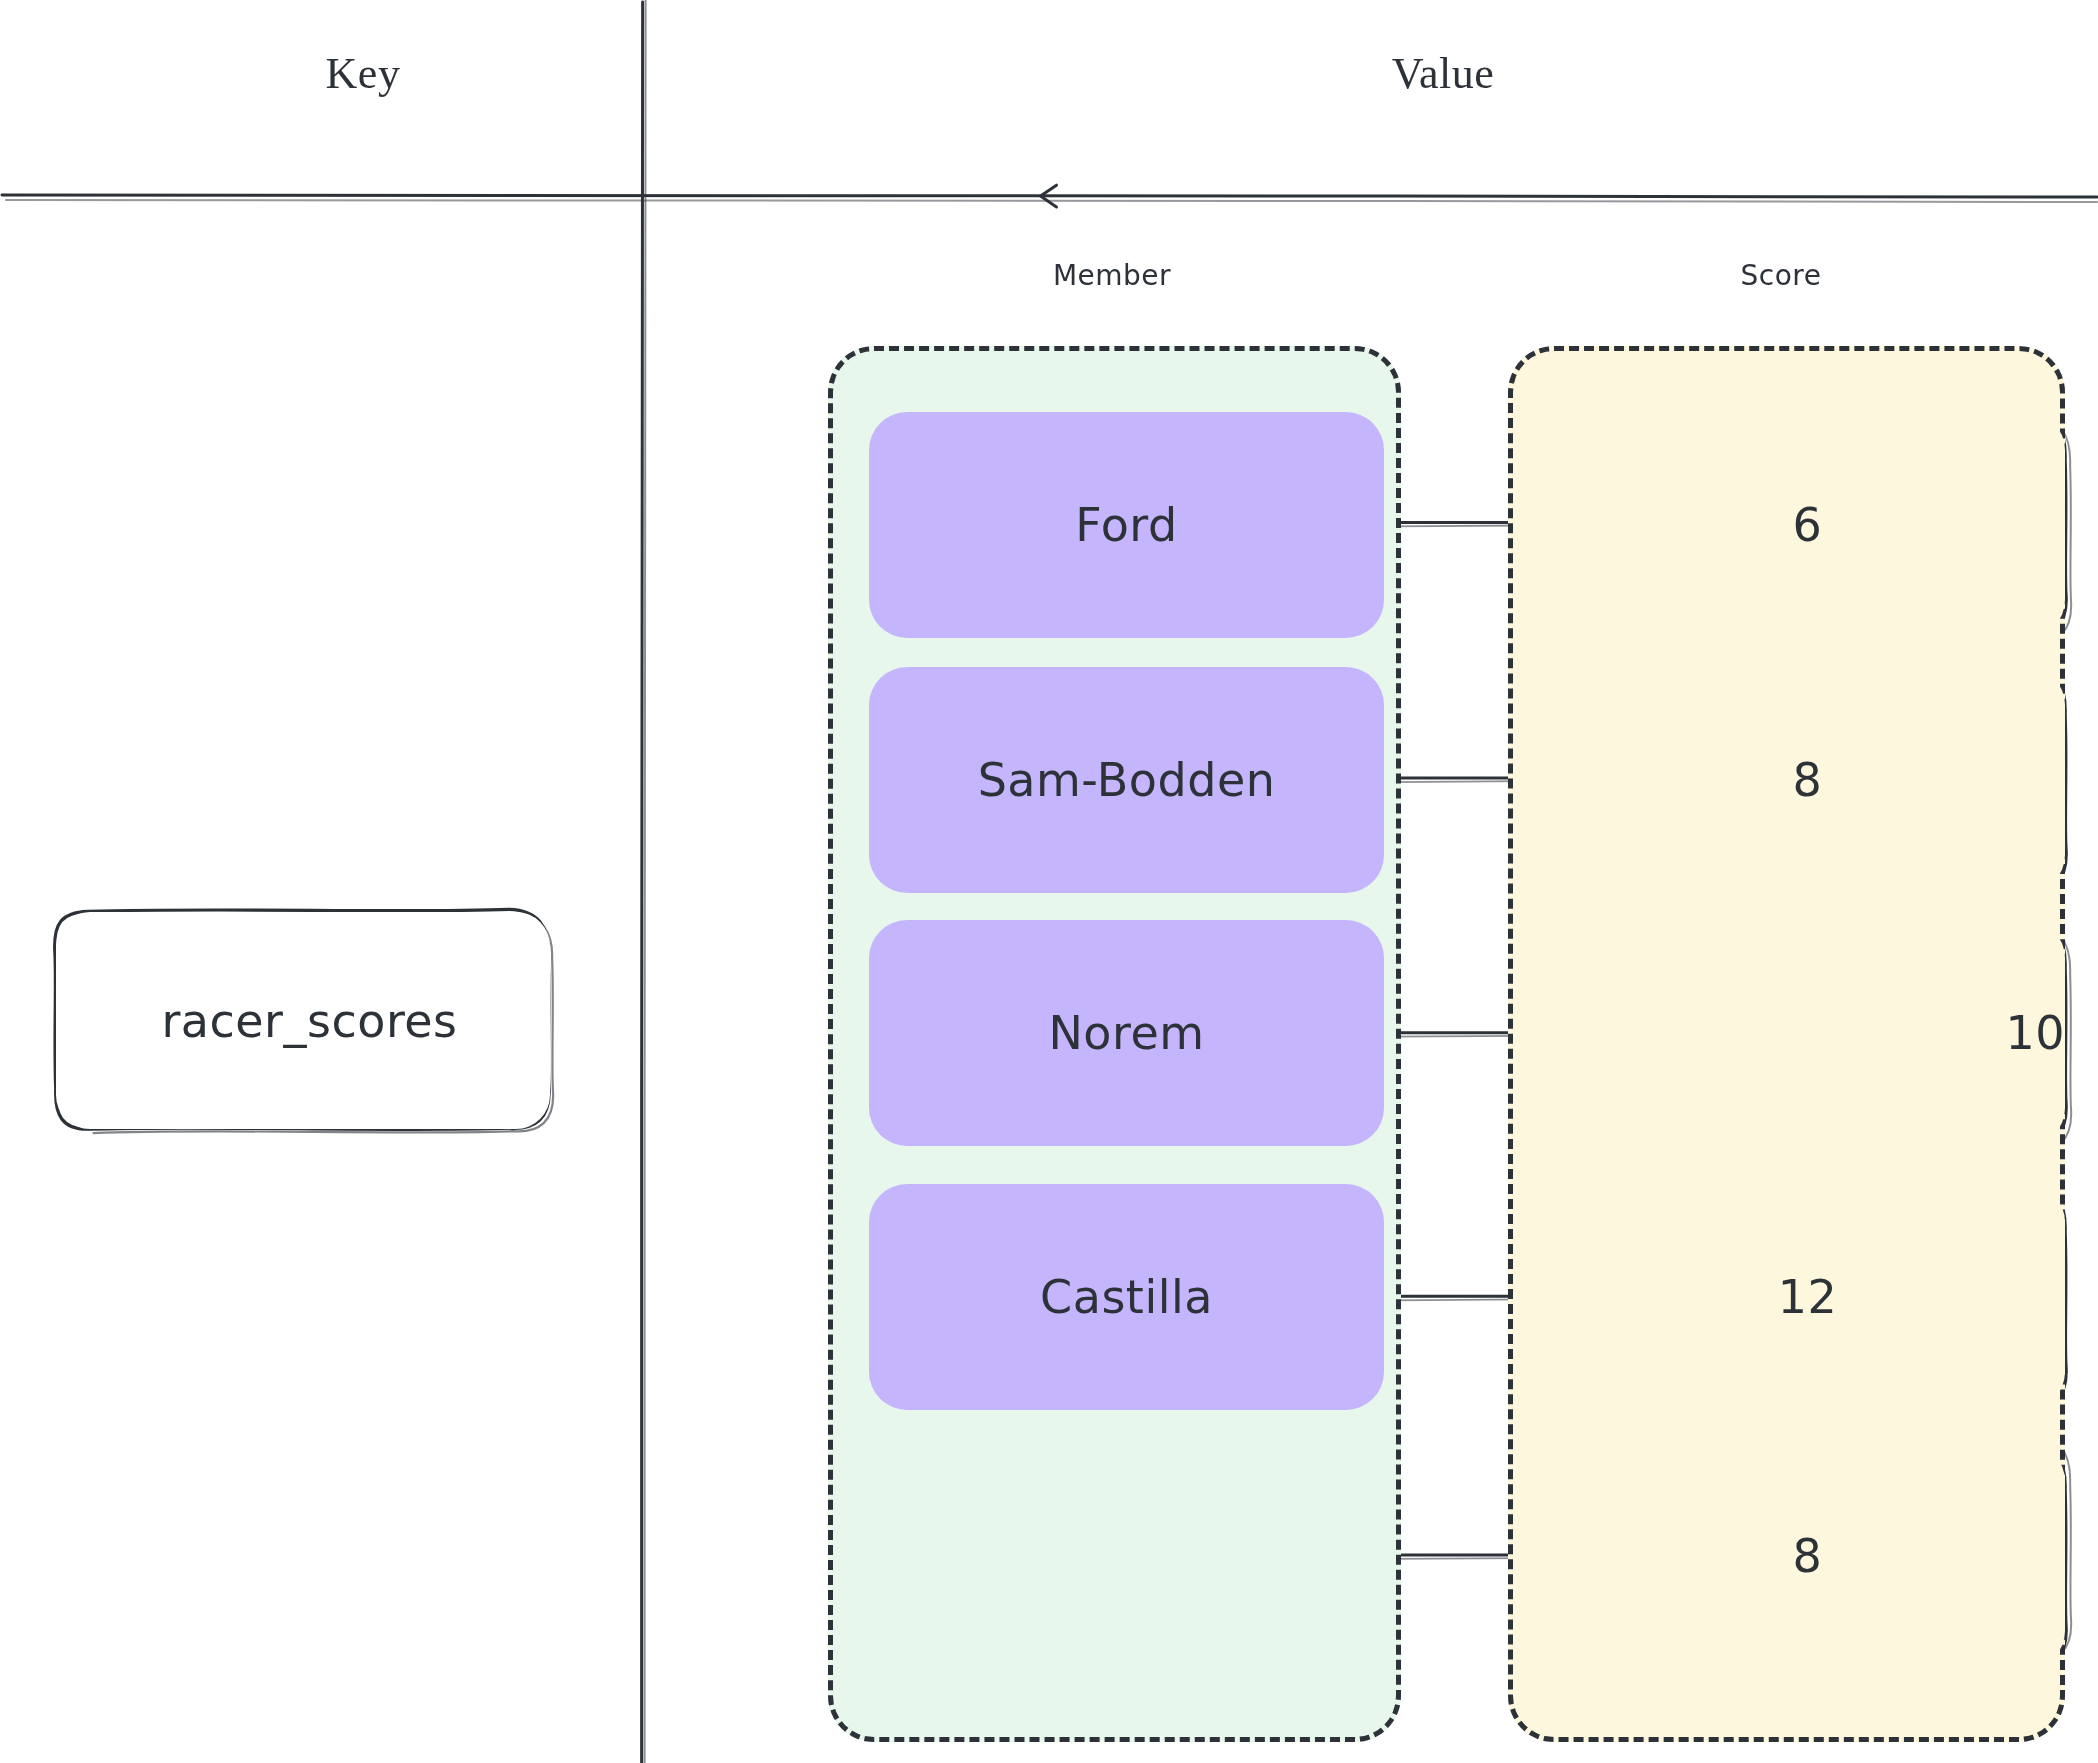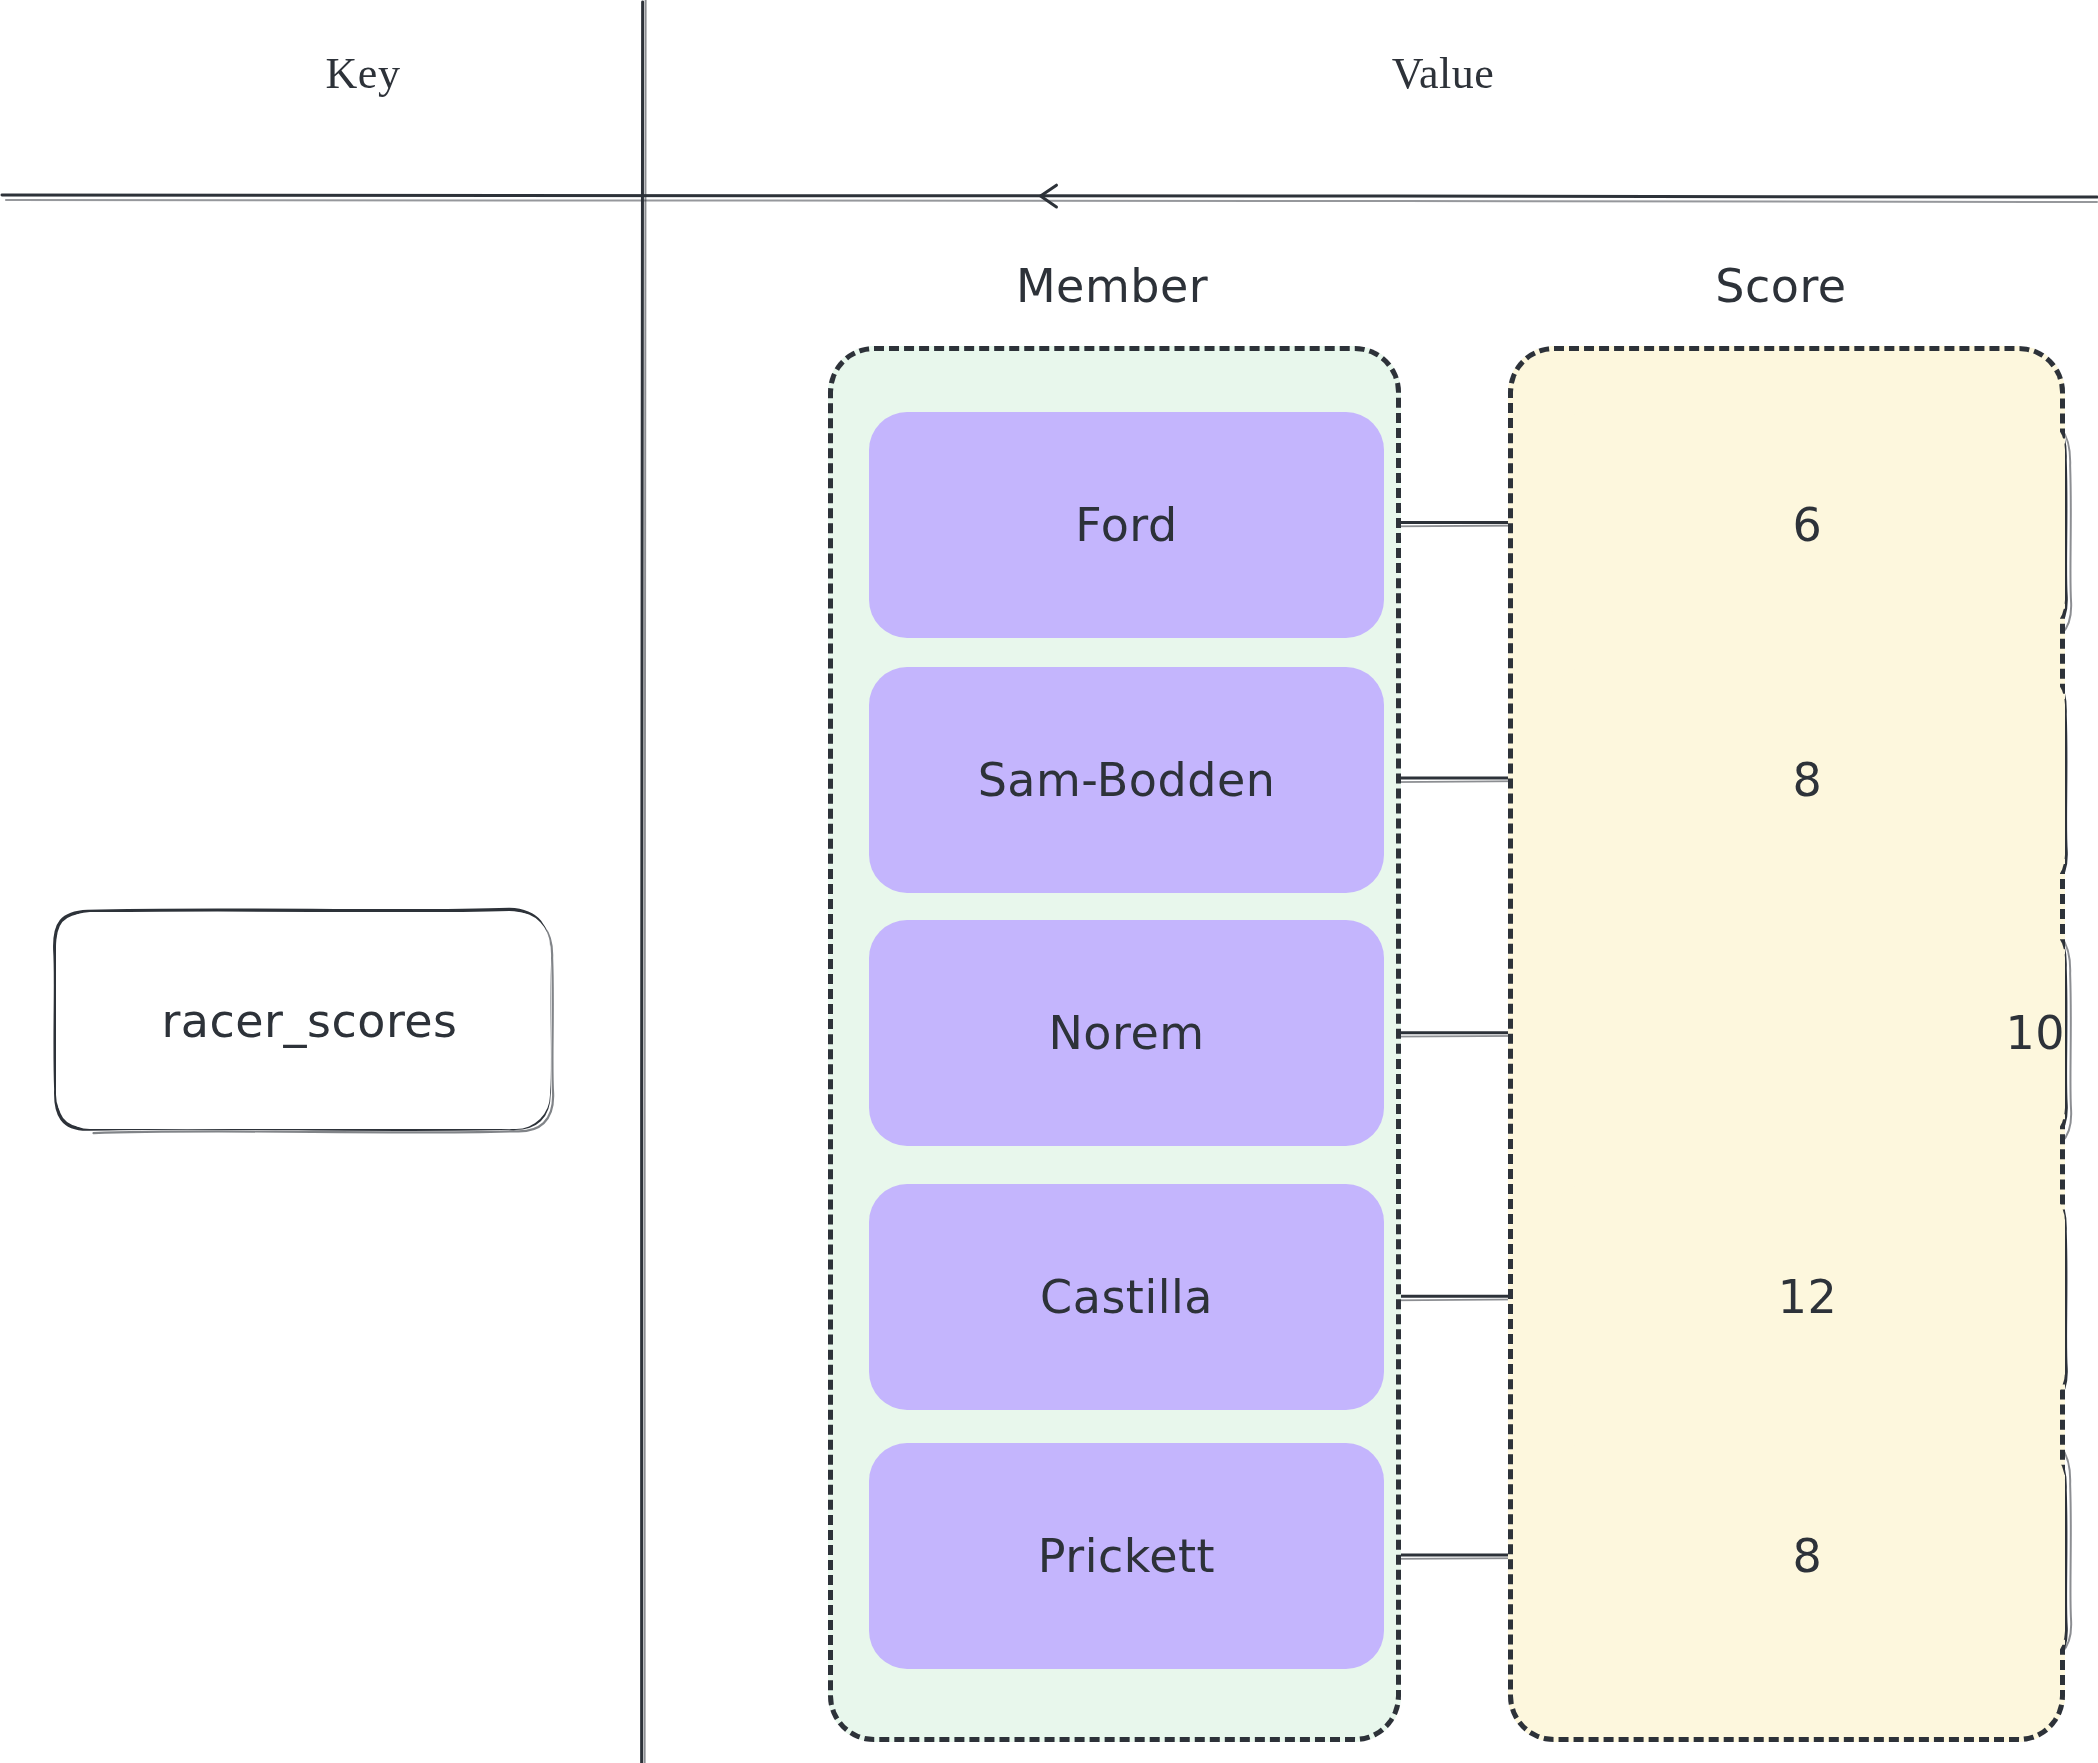--- a/index.html
+++ b/index.html
@@ -32,21 +32,21 @@
   .col-header {
     position: absolute;
     font-size: 44px;
     color: #2d3239;
     text-align: center;
     transform: translateX(-50%);
     font-family: Liberation Serif, serif;
   }
   .sub-header {
     position: absolute;
-    font-size: 46px;
+    font-size: 28px;
     color: #2d3239;
     text-align: center;
     transform: translateX(-50%);
   }
 
   
   #sketch {
     position: absolute;
     left: 0;
     top: 0;
@@ -251,23 +251,20 @@
   </div>
 
   <div class="item-box item-member hand" style="left:869px; top:1184px; width:515px; height:226px; z-index:2;">
     <span class="item-label">Castilla</span>
   </div>
 
   <div class="item-box item-member hand" style="left:869px; top:920px; width:515px; height:226px; z-index:2;">
     <span class="item-label">Norem</span>
   </div>
 
-  <div class="item-box item-member hand" style="left:869px; top:1443px; width:515px; height:226px; z-index:2;">
-    <span class="item-label">Prickett</span>
-  </div>
 
   <div class="item-box item-score hand" style="left:1550px; top:412px; width:515px; height:226px; z-index:2;">
     <span class="item-label">6</span>
   </div>
 
   <div class="item-box item-score hand" style="left:1550px; top:667px; width:515px; height:226px; z-index:2;">
     <span class="item-label">8</span>
   </div>
 
   <div class="item-box item-score hand" style="left:1550px; top:920px; width:515px; height:226px; z-index:2;justify-content:flex-end;">

